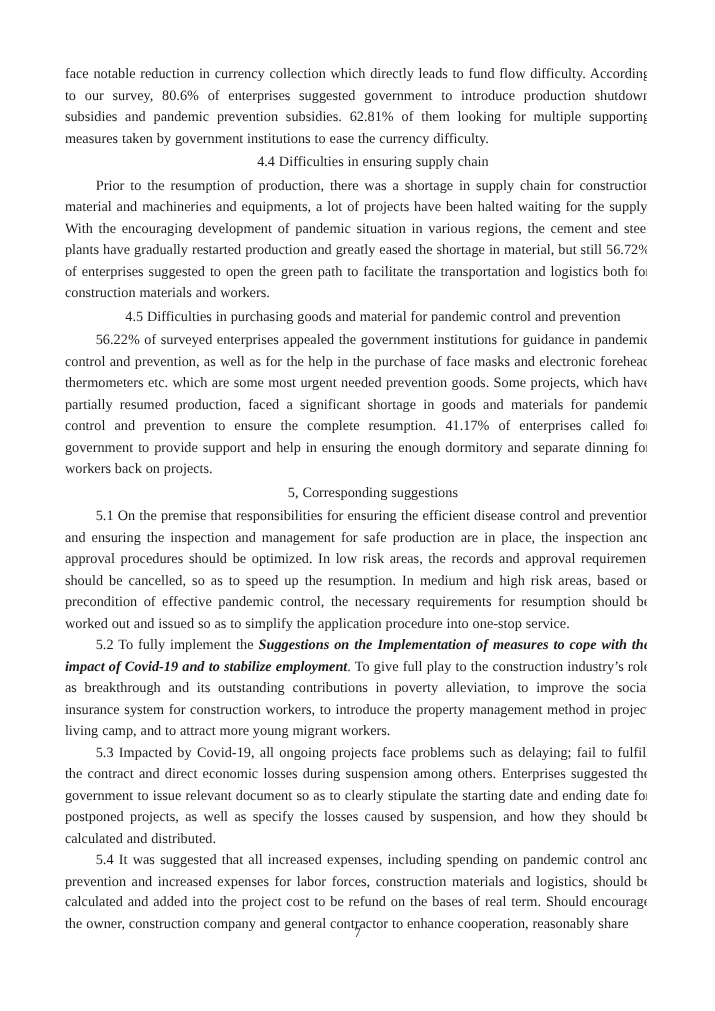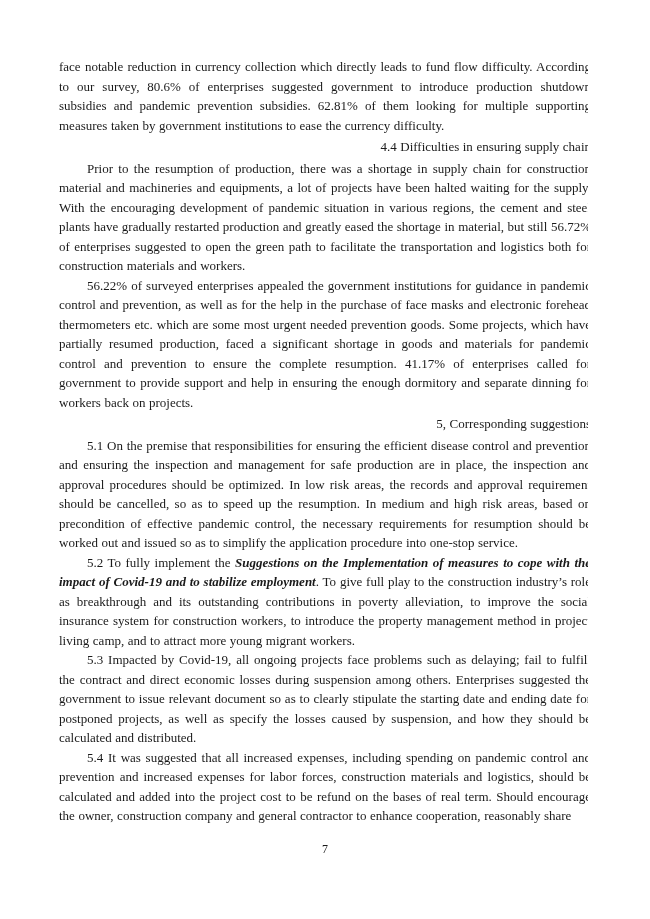--- a/index.html
+++ b/index.html
@@ -27,21 +27,21 @@
     margin: 0;
     font-size: 13px;
     line-height: 19.5px;
     text-align: justify;
     word-spacing: 0.02em;
   }
   .content p.indent {
     text-indent: 28px;
   }
   .content p.heading {
-    text-align: right;
+    text-align: center;
     text-indent: 28px;
     margin: 2px 0;
   }
   .content p.heading.bold {
     font-weight: normal;
   }
   .content .bi {
     font-weight: bold;
     font-style: italic;
   }
@@ -58,20 +58,21 @@
   }
 </style>
 </head>
 <body>
 
 <div class="page">
   <div class="content" id="doc-content">
       <p class="">face notable reduction in currency collection which directly leads to fund flow difficulty. According to our survey, 80.6% of enterprises suggested government to introduce production shutdown subsidies and pandemic prevention subsidies. 62.81% of them looking for multiple supporting measures taken by government institutions to ease the currency difficulty.</p>
       <p class="heading">4.4 Difficulties in ensuring supply chain</p>
       <p class="indent">Prior to the resumption of production, there was a shortage in supply chain for construction material and machineries and equipments, a lot of projects have been halted waiting for the supply. With the encouraging development of pandemic situation in various regions, the cement and steel plants have gradually restarted production and greatly eased the shortage in material, but still 56.72% of enterprises suggested to open the green path to facilitate the transportation and logistics both for construction materials and workers.</p>
+      <p class="heading">4.5 Difficulties in purchasing goods and material for pandemic control and prevention</p>
       <p class="indent">56.22% of surveyed enterprises appealed the government institutions for guidance in pandemic control and prevention, as well as for the help in the purchase of face masks and electronic forehead thermometers etc. which are some most urgent needed prevention goods. Some projects, which have partially resumed production, faced a significant shortage in goods and materials for pandemic control and prevention to ensure the complete resumption. 41.17% of enterprises called for government to provide support and help in ensuring the enough dormitory and separate dinning for workers back on projects.</p>
       <p class="heading bold">5, Corresponding suggestions</p>
       <p class="indent">5.1 On the premise that responsibilities for ensuring the efficient disease control and prevention and ensuring the inspection and management for safe production are in place, the inspection and approval procedures should be optimized. In low risk areas, the records and approval requirement should be cancelled, so as to speed up the resumption. In medium and high risk areas, based on precondition of effective pandemic control, the necessary requirements for resumption should be worked out and issued so as to simplify the application procedure into one-stop service.</p>
       <p class="indent"><span>5.2 To fully implement the </span><span class="bi">Suggestions on the Implementation of measures to cope with the impact of Covid-19 and to stabilize employment</span><span>. To give full play to the construction industry’s role as breakthrough and its outstanding contributions in poverty alleviation, to improve the social insurance system for construction workers, to introduce the property management method in project living camp, and to attract more young migrant workers.</span></p>
       <p class="indent">5.3 Impacted by Covid-19, all ongoing projects face problems such as delaying; fail to fulfill the contract and direct economic losses during suspension among others. Enterprises suggested the government to issue relevant document so as to clearly stipulate the starting date and ending date for postponed projects, as well as specify the losses caused by suspension, and how they should be calculated and distributed.</p>
       <p class="indent">5.4 It was suggested that all increased expenses, including spending on pandemic control and prevention and increased expenses for labor forces, construction materials and logistics, should be calculated and added into the project cost to be refund on the bases of real term. Should encourage the owner, construction company and general contractor to enhance cooperation, reasonably share</p>
     </div>
   <div class="footer">
     <span>7</span>
   </div>

